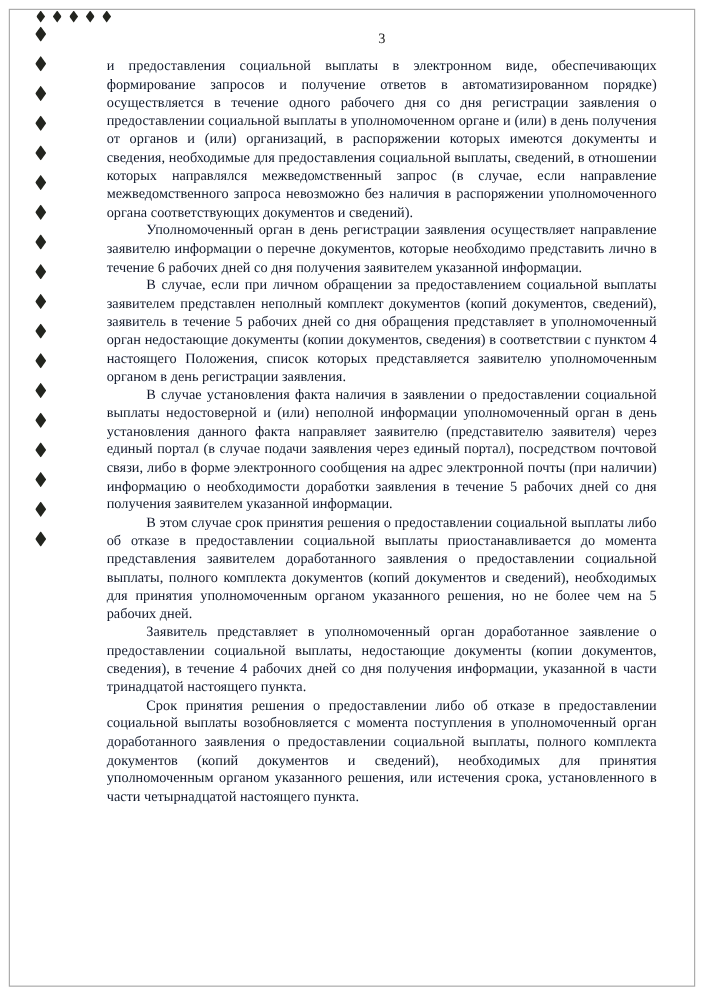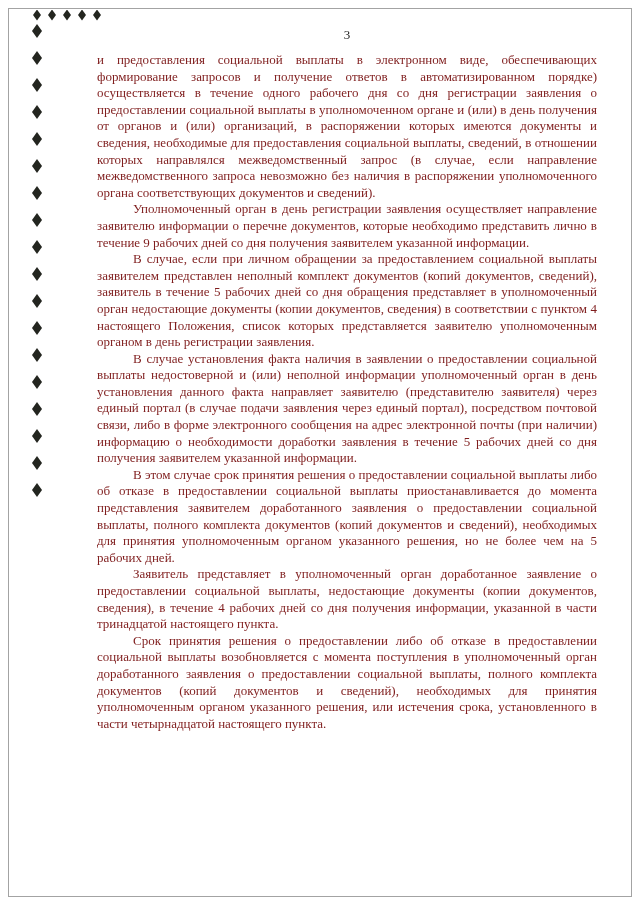--- a/index.html
+++ b/index.html
@@ -65,21 +65,21 @@
     width: 500px;
     text-align: center;
     font-size: 13px;
     color: #1c1c1c;
   }
   .text-block {
     position: absolute;
     top: 52px;
     left: 97px;
     width: 500px;
-    color: #7f1d1d;
+    color: #0f172a;
     font-size: 13px;
     line-height: 16.6px;
     text-align: justify;
   }
   .text-block p {
     margin: 0;
     text-indent: 36px;
   }
   .text-block p.no-indent {
     text-indent: 0;
@@ -113,20 +113,20 @@
       <span class="rhomb-v" style="background: rgb(35, 37, 31);"></span>
       <span class="rhomb-v" style="background: rgb(35, 37, 31);"></span>
       <span class="rhomb-v" style="background: rgb(35, 37, 31);"></span>
       <span class="rhomb-v" style="background: rgb(35, 37, 31);"></span>
       <span class="rhomb-v" style="background: rgb(35, 37, 31);"></span>
       <span class="rhomb-v" style="background: rgb(35, 37, 31);"></span>
     </div>
   <div class="page-number">3</div>
   <div class="text-block">
     <p class="no-indent">и предоставления социальной выплаты в электронном виде, обеспечивающих формирование запросов и получение ответов в автоматизированном порядке) осуществляется в течение одного рабочего дня со дня регистрации заявления о предоставлении социальной выплаты в уполномоченном органе и (или) в день получения от органов и (или) организаций, в распоряжении которых имеются документы и сведения, необходимые для предоставления социальной выплаты, сведений, в отношении которых направлялся межведомственный запрос (в случае, если направление межведомственного запроса невозможно без наличия в распоряжении уполномоченного органа соответствующих документов и сведений).</p>
-    <p>Уполномоченный орган в день регистрации заявления осуществляет направление заявителю информации о перечне документов, которые необходимо представить лично в течение 9 рабочих дней со дня получения заявителем указанной информации.</p>
+    <p>Уполномоченный орган в день регистрации заявления осуществляет направление заявителю информации о перечне документов, которые необходимо представить лично в течение 6 рабочих дней со дня получения заявителем указанной информации.</p>
     <p>В случае, если при личном обращении за предоставлением социальной выплаты заявителем представлен неполный комплект документов (копий документов, сведений), заявитель в течение 5 рабочих дней со дня обращения представляет в уполномоченный орган недостающие документы (копии документов, сведения) в соответствии с пунктом 4 настоящего Положения, список которых представляется заявителю уполномоченным органом в день регистрации заявления.</p>
     <p>В случае установления факта наличия в заявлении о предоставлении социальной выплаты недостоверной и (или) неполной информации уполномоченный орган в день установления данного факта направляет заявителю (представителю заявителя) через единый портал (в случае подачи заявления через единый портал), посредством почтовой связи, либо в форме электронного сообщения на адрес электронной почты (при наличии) информацию о необходимости доработки заявления в течение 5 рабочих дней со дня получения заявителем указанной информации.</p>
     <p>В этом случае срок принятия решения о предоставлении социальной выплаты либо об отказе в предоставлении социальной выплаты приостанавливается до момента представления заявителем доработанного заявления о предоставлении социальной выплаты, полного комплекта документов (копий документов и сведений), необходимых для принятия уполномоченным органом указанного решения, но не более чем на 5 рабочих дней.</p>
     <p>Заявитель представляет в уполномоченный орган доработанное заявление о предоставлении социальной выплаты, недостающие документы (копии документов, сведения), в течение 4 рабочих дней со дня получения информации, указанной в части тринадцатой настоящего пункта.</p>
     <p>Срок принятия решения о предоставлении либо об отказе в предоставлении социальной выплаты возобновляется с момента поступления в уполномоченный орган доработанного заявления о предоставлении социальной выплаты, полного комплекта документов (копий документов и сведений), необходимых для принятия уполномоченным органом указанного решения, или истечения срока, установленного в части четырнадцатой настоящего пункта.</p>
   </div>
 </div>
 
 </body></html>

